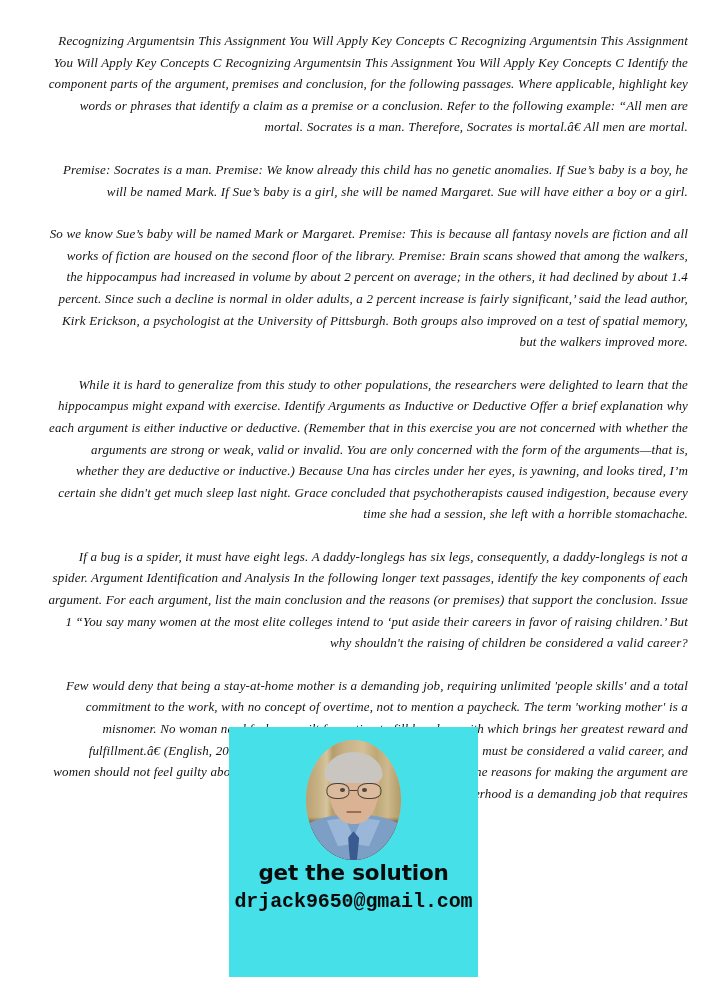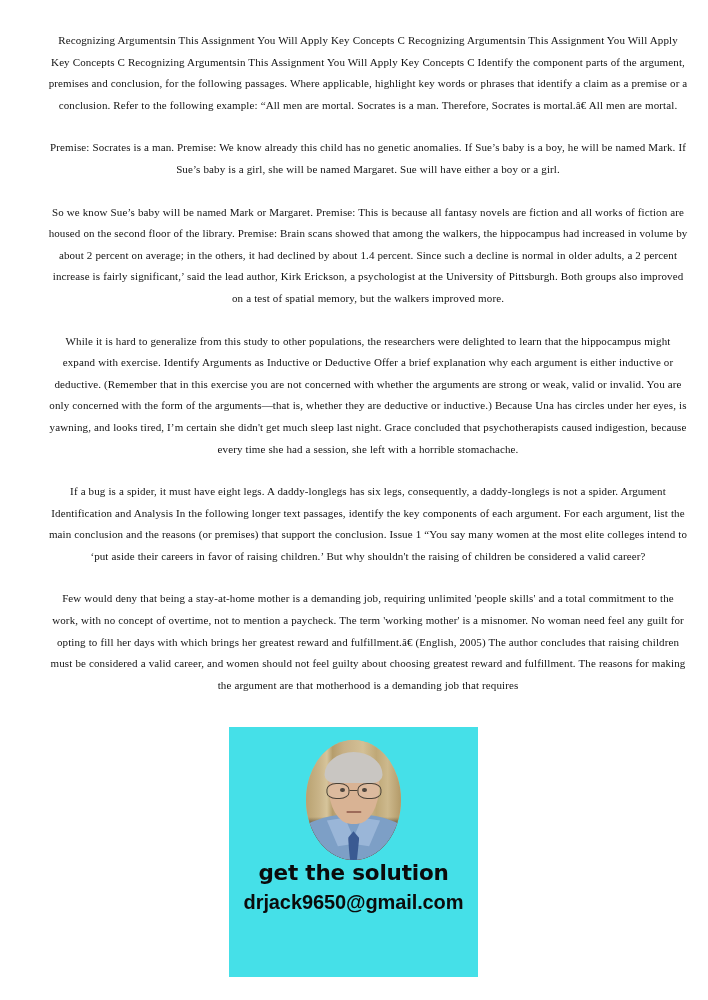--- a/index.html
+++ b/index.html
@@ -26,27 +26,28 @@
   }
 
   #doc-body {
     position: absolute;
     left: 48px;
     top: 30px;
     width: 640px;
   }
 
   .para {
-    font-size: 11px;
+    font-size: 13px;
     line-height: 21.6px;
-    text-align: center;
+    text-align: right;
     color: #121212;
     margin: 0 0 21px 0;
     letter-spacing: 0.01em;
     word-spacing: 0.01em;
+    font-style: italic;
   }
   .para:last-child { margin-bottom: 0; }
 
   
   #overlay-card {
     position: absolute;
     left: 229px;
     top: 727px;
     width: 249px;
     height: 250px;
@@ -189,21 +190,21 @@
     font-family: "DejaVu Sans", "Liberation Sans", sans-serif;
     font-weight: 700;
     font-size: 21.5px;
     line-height: 26px;
     color: #0b0b0b;
     text-align: center;
     letter-spacing: -0.2px;
   }
   #overlay-card .email {
     margin-top: 4px;
-    font-family: Liberation Sans, sans-serif;
+    font-family: Liberation Mono, monospace;
     font-weight: 700;
     font-size: 20px;
     line-height: 24px;
     color: #0b0b0b;
     text-align: center;
     letter-spacing: -0.1px;
   }
 </style>
 </head>
 <body>

